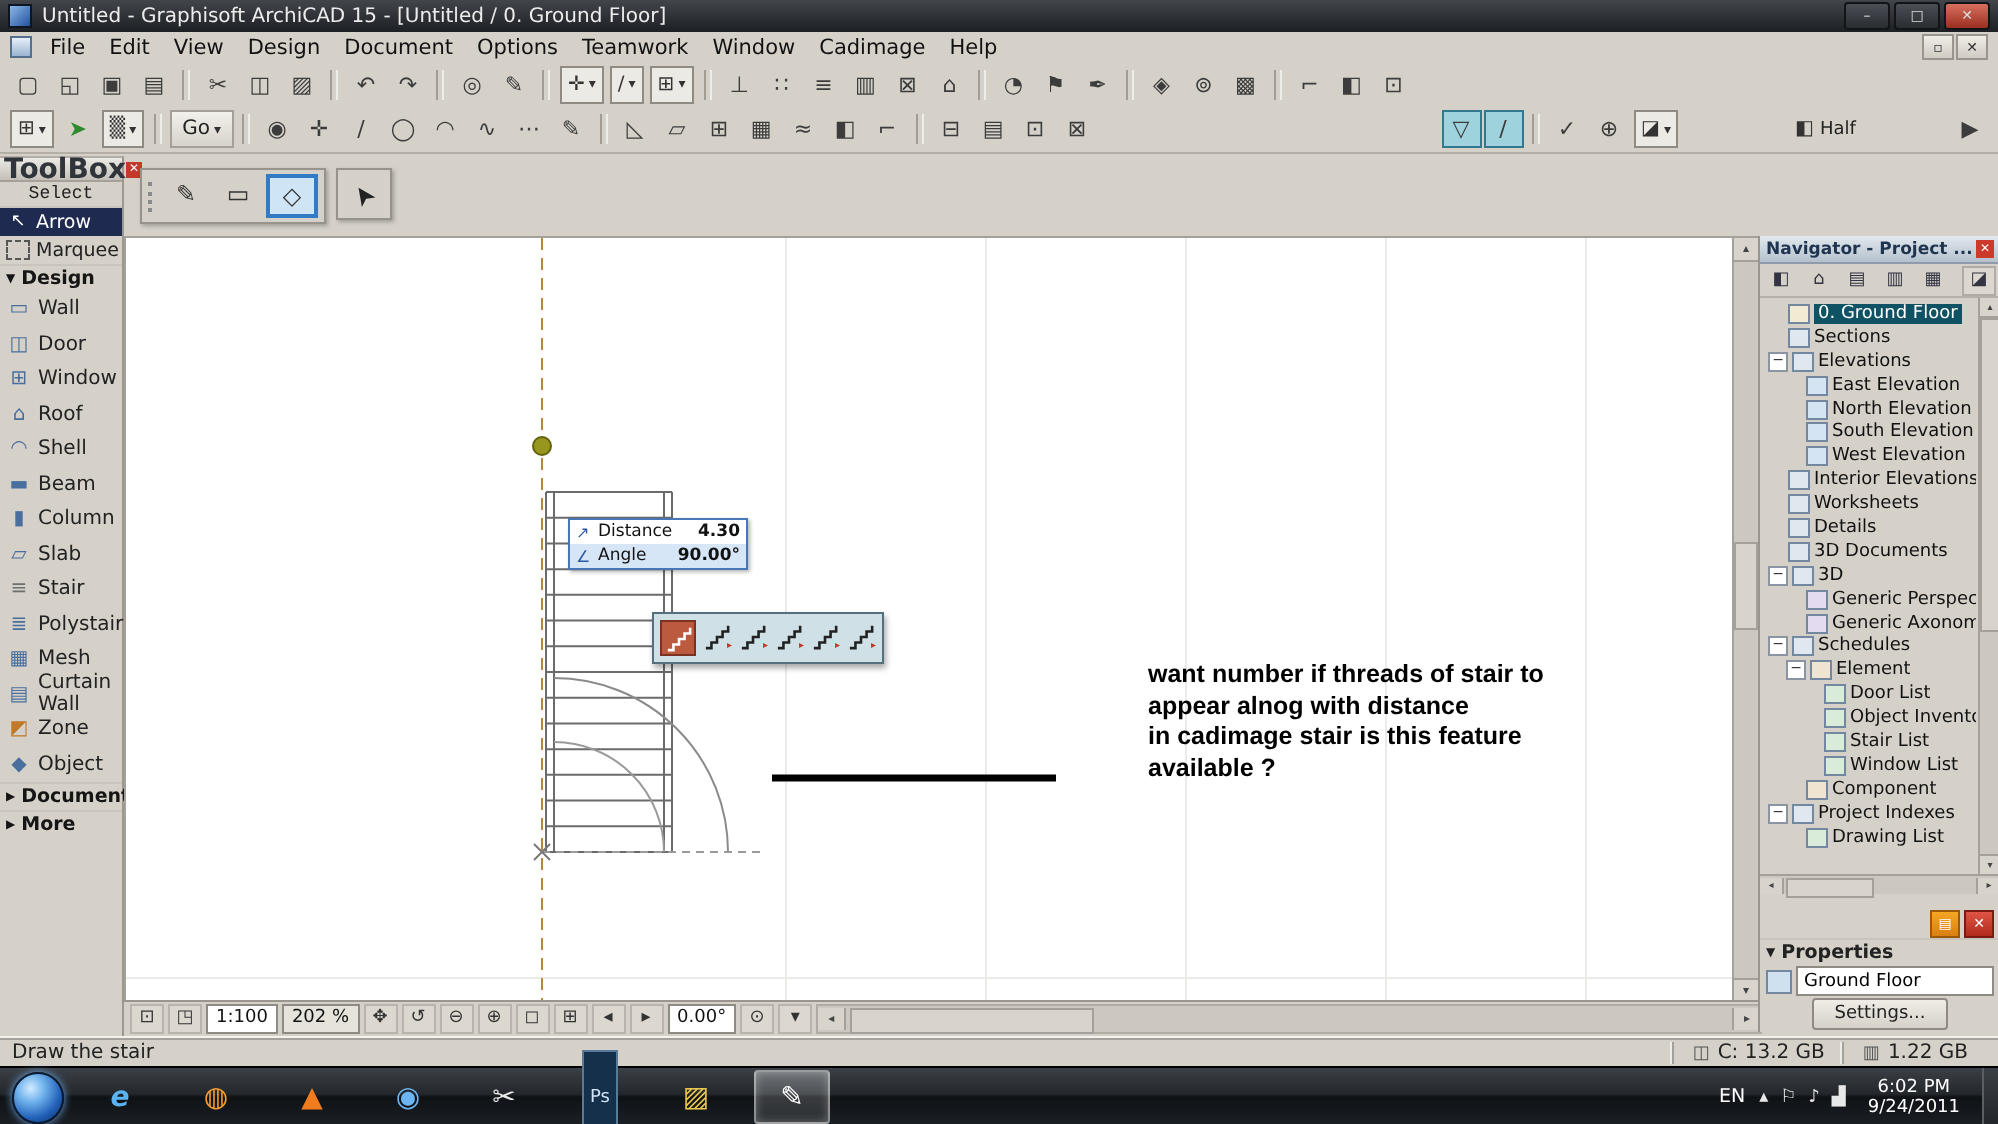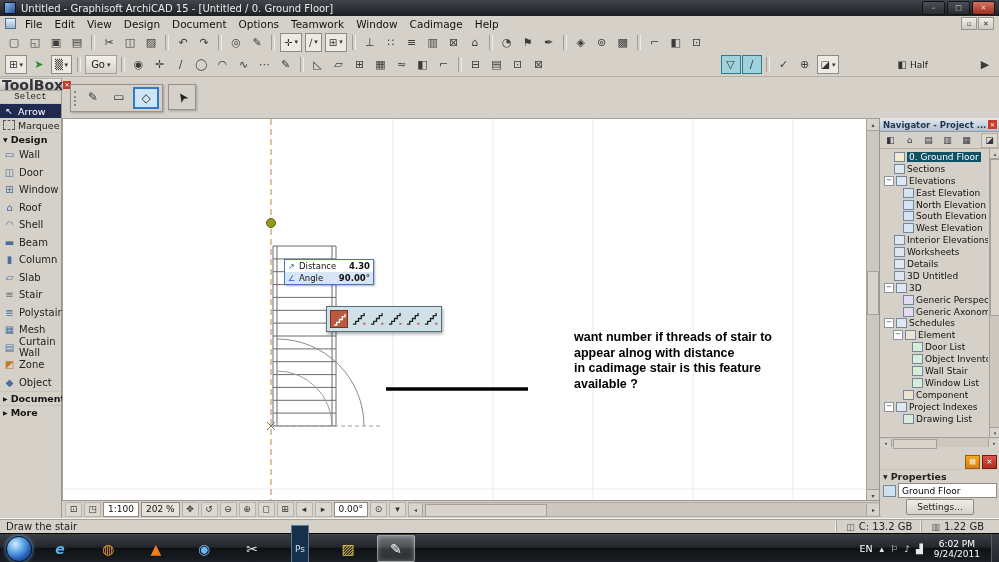--- a/index.html
+++ b/index.html
@@ -590,21 +590,21 @@
           <span class="nt-label">Worksheets</span>
         </div>
         <div class="nt-row" style="padding-left: 2px;">
           <span class="nt-exp none"></span>
           <span class="nt-ico folder"></span>
           <span class="nt-label">Details</span>
         </div>
         <div class="nt-row" style="padding-left: 2px;">
           <span class="nt-exp none"></span>
           <span class="nt-ico folder"></span>
-          <span class="nt-label">3D Untitled</span>
+          <span class="nt-label">3D Documents</span>
         </div>
         <div class="nt-row" style="padding-left: 2px;">
           <span class="nt-exp">−</span>
           <span class="nt-ico folder"></span>
           <span class="nt-label">3D</span>
         </div>
         <div class="nt-row" style="padding-left: 11px;">
           <span class="nt-exp none"></span>
           <span class="nt-ico camera"></span>
           <span class="nt-label">Generic Perspective</span>
@@ -630,21 +630,21 @@
           <span class="nt-label">Door List</span>
         </div>
         <div class="nt-row" style="padding-left: 20px;">
           <span class="nt-exp none"></span>
           <span class="nt-ico list"></span>
           <span class="nt-label">Object Inventory</span>
         </div>
         <div class="nt-row" style="padding-left: 20px;">
           <span class="nt-exp none"></span>
           <span class="nt-ico list"></span>
-          <span class="nt-label">Wall Stair</span>
+          <span class="nt-label">Stair List</span>
         </div>
         <div class="nt-row" style="padding-left: 20px;">
           <span class="nt-exp none"></span>
           <span class="nt-ico list"></span>
           <span class="nt-label">Window List</span>
         </div>
         <div class="nt-row" style="padding-left: 11px;">
           <span class="nt-exp none"></span>
           <span class="nt-ico schedule"></span>
           <span class="nt-label">Component</span>

